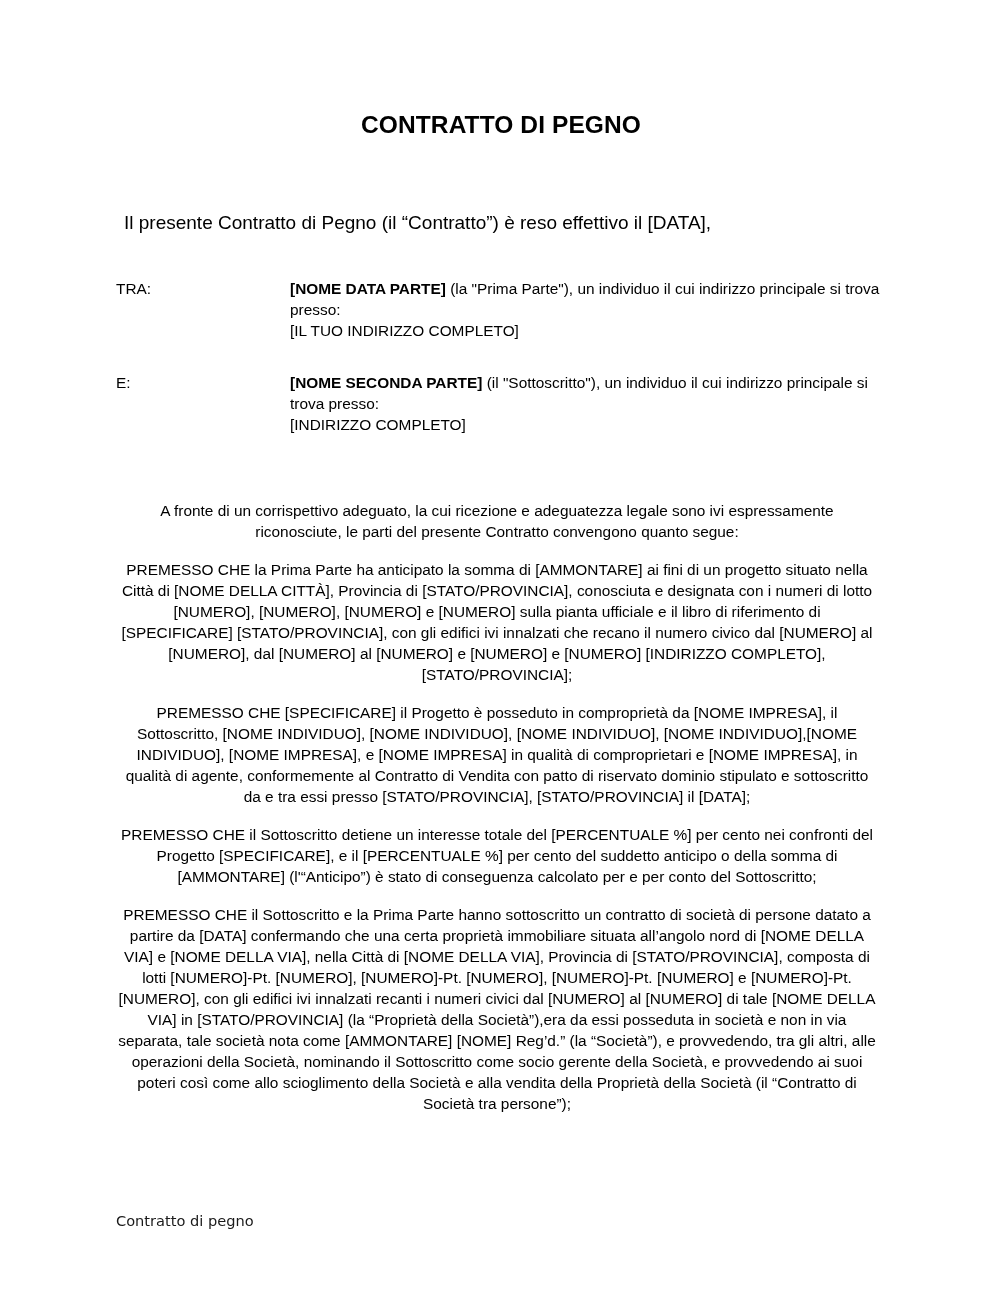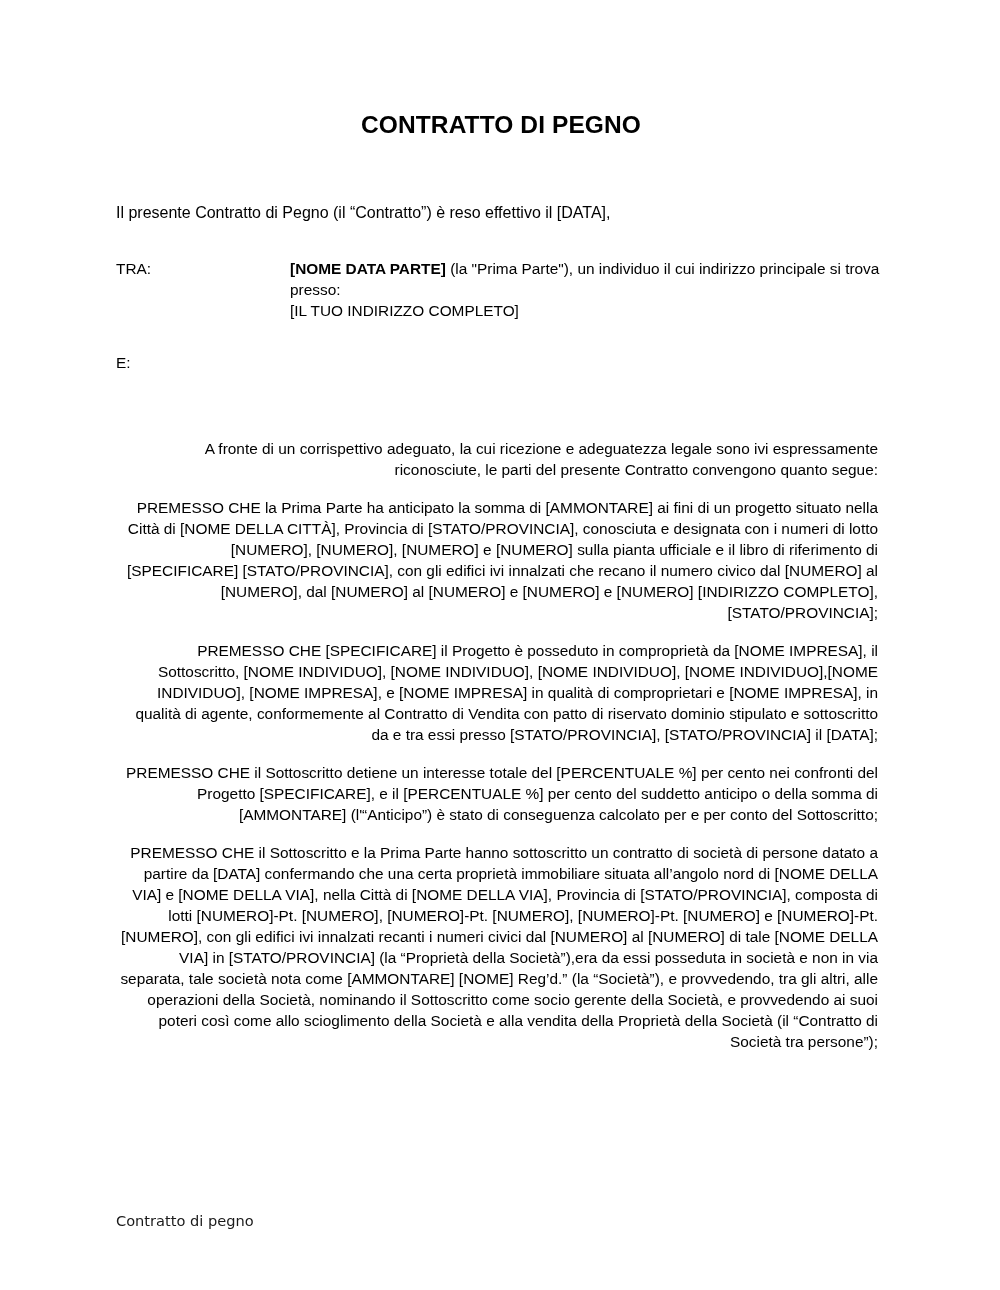--- a/index.html
+++ b/index.html
@@ -30,23 +30,23 @@
   .doc-title {
     font-size: 24.5px;
     font-weight: bold;
     text-align: center;
     letter-spacing: 0.1px;
     margin: 0;
     padding-top: 110px;
     line-height: 1.2;
   }
   .intro {
-    font-size: 16px;
+    font-size: 19px;
     line-height: 1.36;
-    margin: 0;
+    margin: 8px;
     padding-top: 63px;
   }
   .parties {
     padding-top: 35px;
   }
   .party-row {
     display: flex;
     align-items: flex-start;
     font-size: 15.4px;
     line-height: 1.36;
@@ -72,21 +72,21 @@
   .party-body b {
     font-weight: bold;
   }
   .recitals {
     padding-top: 64px;
   }
   .para {
     font-size: 15.4px;
     line-height: 1.365;
     margin: 0 8px 17px 0;
-    text-align: right;
+    text-align: center;
   }
   .para:last-child {
     margin-bottom: 0;
   }
   .footer {
     position: absolute;
     left: 116px;
     top: 1212px;
     font-size: 14.6px;
     line-height: 1.3;
@@ -109,20 +109,24 @@
       <div class="party-row first">
         <div class="party-label">TRA:</div>
         <div class="party-body">
           <p><b>[NOME DATA PARTE]</b><span> (la "Prima Parte"), un individuo il cui indirizzo principale si trova presso:</span></p>
           <p class="addr">[IL TUO INDIRIZZO COMPLETO]</p>
         </div>
       </div>
 
       <div class="party-row second">
         <div class="party-label">E:</div>
+        <div class="party-body">
+          <p><b>[NOME SECONDA PARTE]</b><span> (il "Sottoscritto"), un individuo il cui indirizzo principale si trova presso:</span></p>
+          <p class="addr">[INDIRIZZO COMPLETO]</p>
+        </div>
       </div>
 
     </div>
 
     <div class="recitals">
       <p class="para">A fronte di un corrispettivo adeguato, la cui ricezione e adeguatezza legale sono ivi espressamente riconosciute, le parti del presente Contratto convengono quanto segue:</p>
       <p class="para">PREMESSO CHE la Prima Parte ha anticipato la somma di [AMMONTARE] ai fini di un progetto situato nella Città di [NOME DELLA CITTÀ], Provincia di [STATO/PROVINCIA], conosciuta e designata con i numeri di lotto [NUMERO], [NUMERO], [NUMERO] e [NUMERO] sulla pianta ufficiale e il libro di riferimento di [SPECIFICARE] [STATO/PROVINCIA], con gli edifici ivi innalzati che recano il numero civico dal [NUMERO] al [NUMERO], dal [NUMERO] al [NUMERO] e [NUMERO] e [NUMERO] [INDIRIZZO COMPLETO], [STATO/PROVINCIA];</p>
       <p class="para">PREMESSO CHE [SPECIFICARE] il Progetto è posseduto in comproprietà da [NOME IMPRESA], il Sottoscritto, [NOME INDIVIDUO], [NOME INDIVIDUO], [NOME INDIVIDUO], [NOME INDIVIDUO],[NOME INDIVIDUO], [NOME IMPRESA], e [NOME IMPRESA] in qualità di comproprietari e [NOME IMPRESA], in qualità di agente, conformemente al Contratto di Vendita con patto di riservato dominio stipulato e sottoscritto da e tra essi presso [STATO/PROVINCIA], [STATO/PROVINCIA] il [DATA];</p>
       <p class="para">PREMESSO CHE il Sottoscritto detiene un interesse totale del [PERCENTUALE %] per cento nei confronti del Progetto [SPECIFICARE], e il [PERCENTUALE %] per cento del suddetto anticipo o della somma di [AMMONTARE] (l'“Anticipo”) è stato di conseguenza calcolato per e per conto del Sottoscritto;</p>
       <p class="para">PREMESSO CHE il Sottoscritto e la Prima Parte hanno sottoscritto un contratto di società di persone datato a partire da [DATA] confermando che una certa proprietà immobiliare situata all’angolo nord di [NOME DELLA VIA] e [NOME DELLA VIA], nella Città di [NOME DELLA VIA], Provincia di [STATO/PROVINCIA], composta di lotti [NUMERO]-Pt. [NUMERO], [NUMERO]-Pt. [NUMERO], [NUMERO]-Pt. [NUMERO] e [NUMERO]-Pt. [NUMERO], con gli edifici ivi innalzati recanti i numeri civici dal [NUMERO] al [NUMERO] di tale [NOME DELLA VIA] in [STATO/PROVINCIA] (la “Proprietà della Società”),era da essi posseduta in società e non in via separata, tale società nota come [AMMONTARE] [NOME] Reg’d.” (la “Società”), e provvedendo, tra gli altri, alle operazioni della Società, nominando il Sottoscritto come socio gerente della Società, e provvedendo ai suoi poteri così come allo scioglimento della Società e alla vendita della Proprietà della Società (il “Contratto di Società tra persone”);</p>

